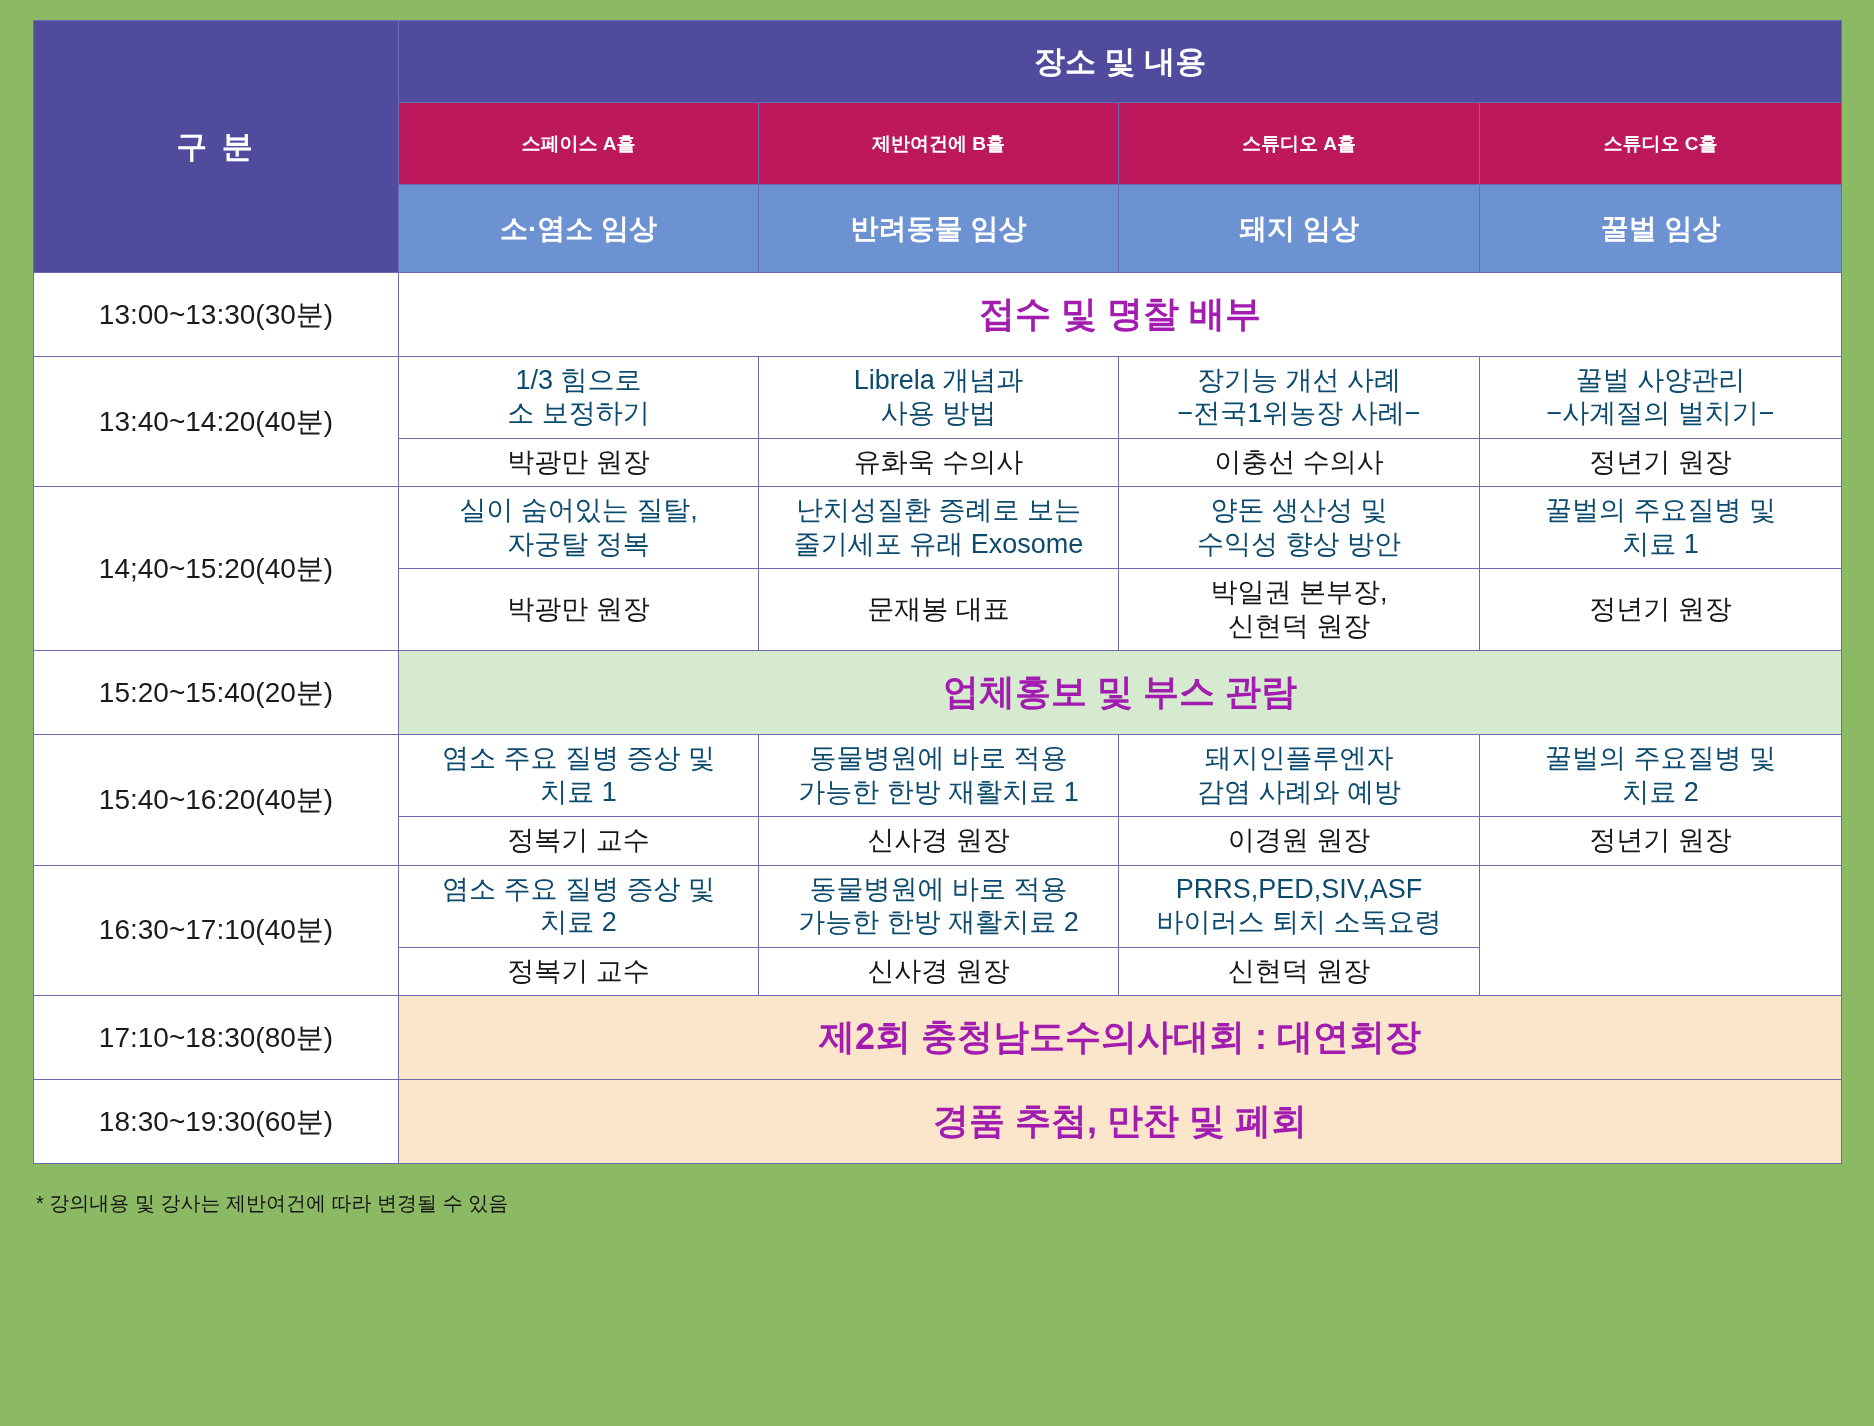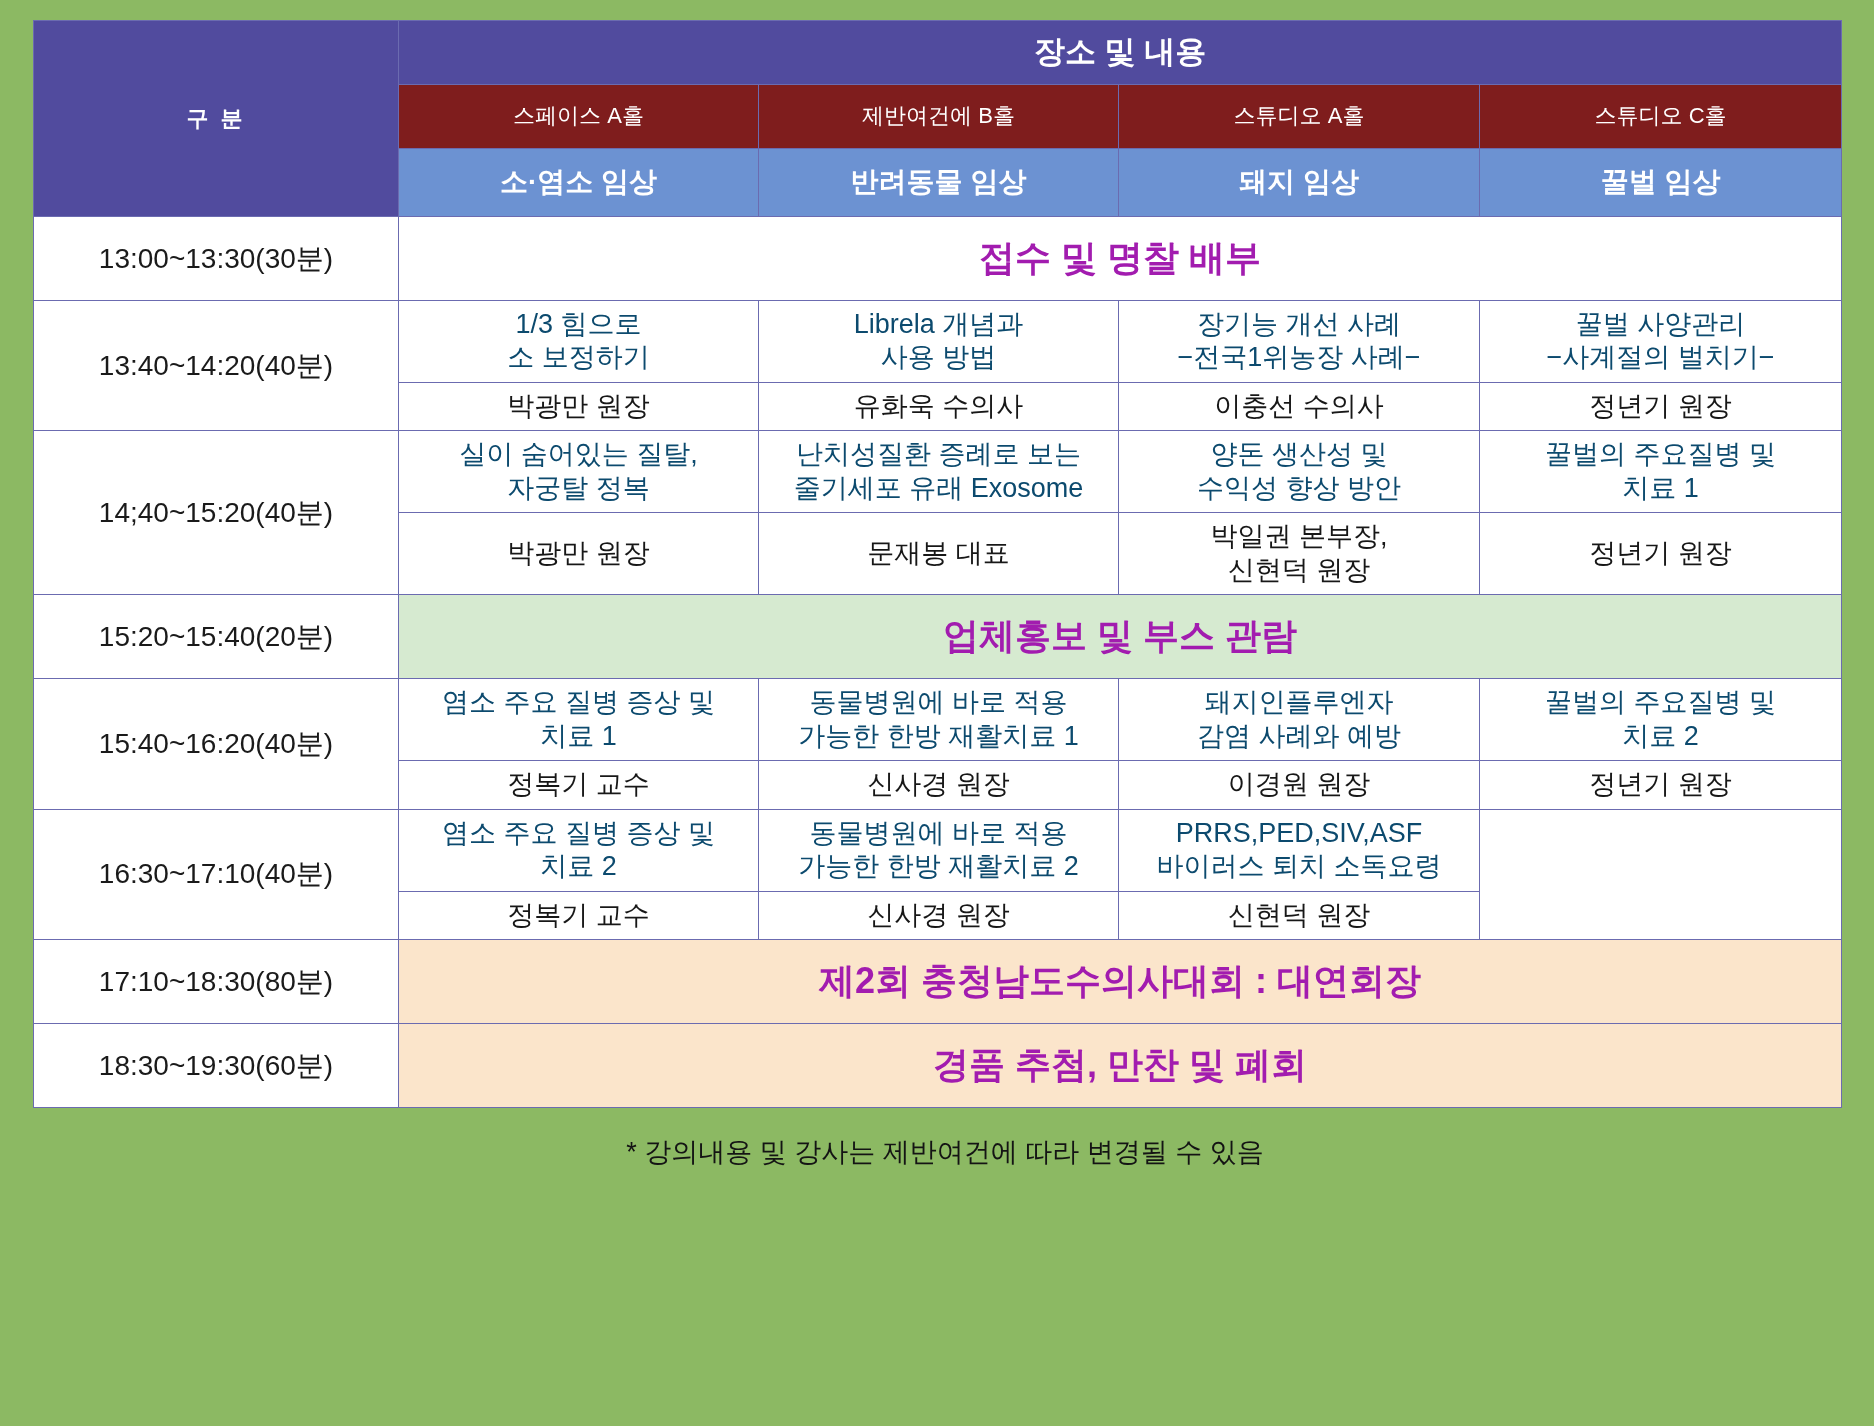--- a/index.html
+++ b/index.html
@@ -34,40 +34,40 @@
   col.c-time  { width: 365px; }
   col.c-a     { width: 360px; }
   col.c-b     { width: 360px; }
   col.c-c     { width: 361px; }
   col.c-d     { width: 362px; }
 
   
   .h-gubun {
     background: #514b9e;
     color: #ffffff;
-    font-size: 22px;
+    font-size: 31px;
     font-weight: bold;
     letter-spacing: 3px;
-    height: 196px;
+    height: 252px;
     border-color: #514b9e;
     border-bottom: 4px solid #4a4fa0;
   }
   .h-place {
     background: #514b9e;
     color: #ffffff;
     font-size: 31px;
     font-weight: bold;
     height: 62px;
     border-color: #514b9e;
   }
   .h-hall {
-    background: #7f1d1d;
-    color: #ffffff;
-    font-size: 22px;
-    font-weight: normal;
+    background: #be185d;
+    color: #ffffff;
+    font-size: 19px;
+    font-weight: bold;
     height: 62px;
     border-color: #ffffff;
     border-top: 2px solid #ffffff;
     border-bottom: 2px solid #ffffff;
   }
   .h-sub {
     background: #6c92d2;
     color: #ffffff;
     font-size: 28px;
     font-weight: bold;
@@ -110,25 +110,24 @@
     font-weight: bold;
     color: #a21caf;
     height: 84px;
   }
   .m-white  { background: #ffffff; }
   .m-green  { background: #d6ead0; }
   .m-peach  { background: #fbe5cb; margin-top: 13px; }
 
   .note {
     margin-top: 26px;
-    font-size: 27px;
+    font-size: 20px;
     color: #141414;
     padding-left: 3px;
     letter-spacing: 0px;
-    text-align: center;
   }
 </style>
 </head>
 <body>
 
 <div class="page">
   <table class="sched">
     <colgroup>
       <col class="c-time">
         <col class="c-a">

